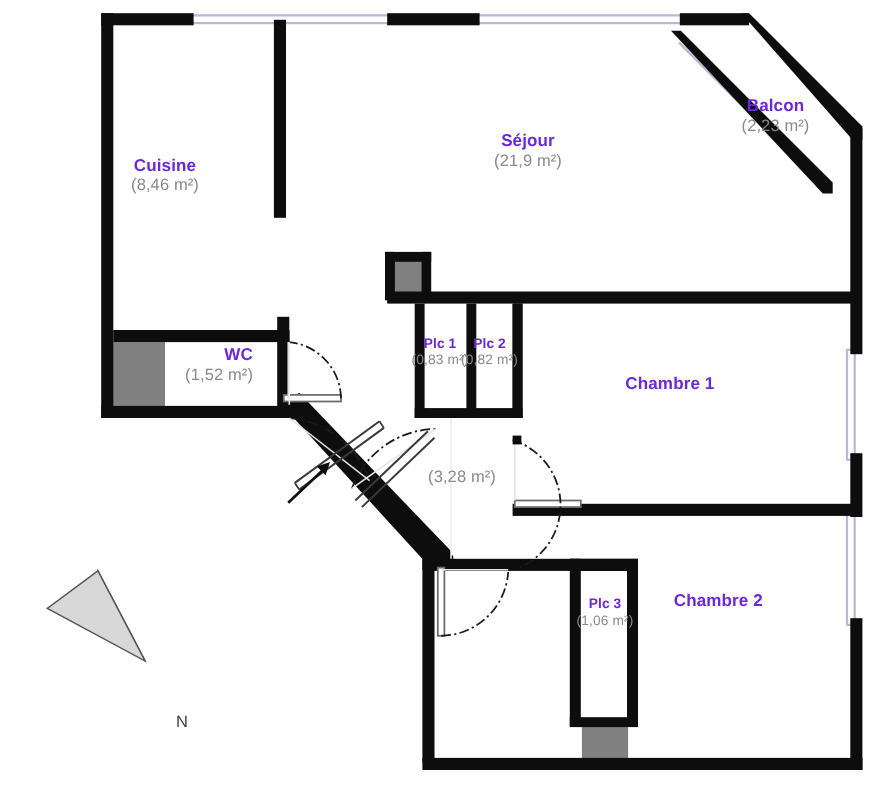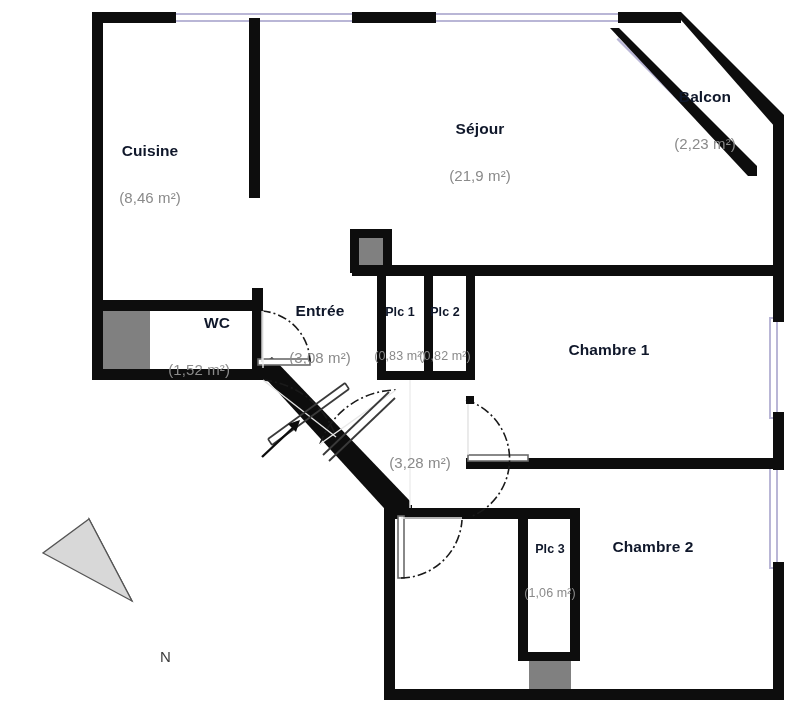--- a/index.html
+++ b/index.html
@@ -5,22 +5,22 @@
 <style>
   html,body{margin:0;padding:0;background:#ffffff;}
   body{
     width:800px;height:715px;overflow:hidden;
     font-family:"Liberation Sans","DejaVu Sans",sans-serif;
   }
   #stage{position:relative;width:800px;height:715px;background:#ffffff;}
   svg#plan{position:absolute;left:0;top:0;width:800px;height:715px;display:block;}
 
   .room-label{position:absolute;text-align:center;line-height:1.18;pointer-events:none;}
-  .room-name{font-size:15.5px;font-weight:bold;color:#0f172a;white-space:nowrap;letter-spacing:.1px;}
-  .room-area{font-size:15px;font-weight:normal;color:#8a8a8a;white-space:nowrap;letter-spacing:.1px;margin-top:29px;}
+  .room-name{font-size:15.5px;font-weight:bold;color:#6d28d9;white-space:nowrap;letter-spacing:.1px;}
+  .room-area{font-size:15px;font-weight:normal;color:#8a8a8a;white-space:nowrap;letter-spacing:.1px;}
   .plc .room-name{font-size:12.5px;}
   .plc .room-area{font-size:12.5px;}
 
   .compass-label{position:absolute;font-size:15px;color:#3d3d3d;font-weight:normal;}
 </style>
 </head>
 <body>
 
 <div id="stage">
 
@@ -169,24 +169,20 @@
   <div class="room-label" style="left:650px;top:88px;width:110px;">
     <div class="room-name">Balcon</div>
     <div class="room-area">(2,23 m²)</div>
   </div>
 
   <div class="room-label" style="left:134px;top:314px;width:96px;text-align:right;">
     <div class="room-name">WC</div>
     <div class="room-area">(1,52 m²)</div>
   </div>
 
-  <div class="room-label" style="left:265px;top:302px;width:110px;">
-    <div class="room-name">Entrée</div>
-    <div class="room-area">(3,08 m²)</div>
-  </div>
 
   <div class="room-label plc" style="left:364px;top:305px;width:72px;">
     <div class="room-name">Plc 1</div>
     <div class="room-area">(0,83 m²)</div>
   </div>
 
   <div class="room-label plc" style="left:409px;top:305px;width:72px;">
     <div class="room-name">Plc 2</div>
     <div class="room-area">(0,82 m²)</div>
   </div>

